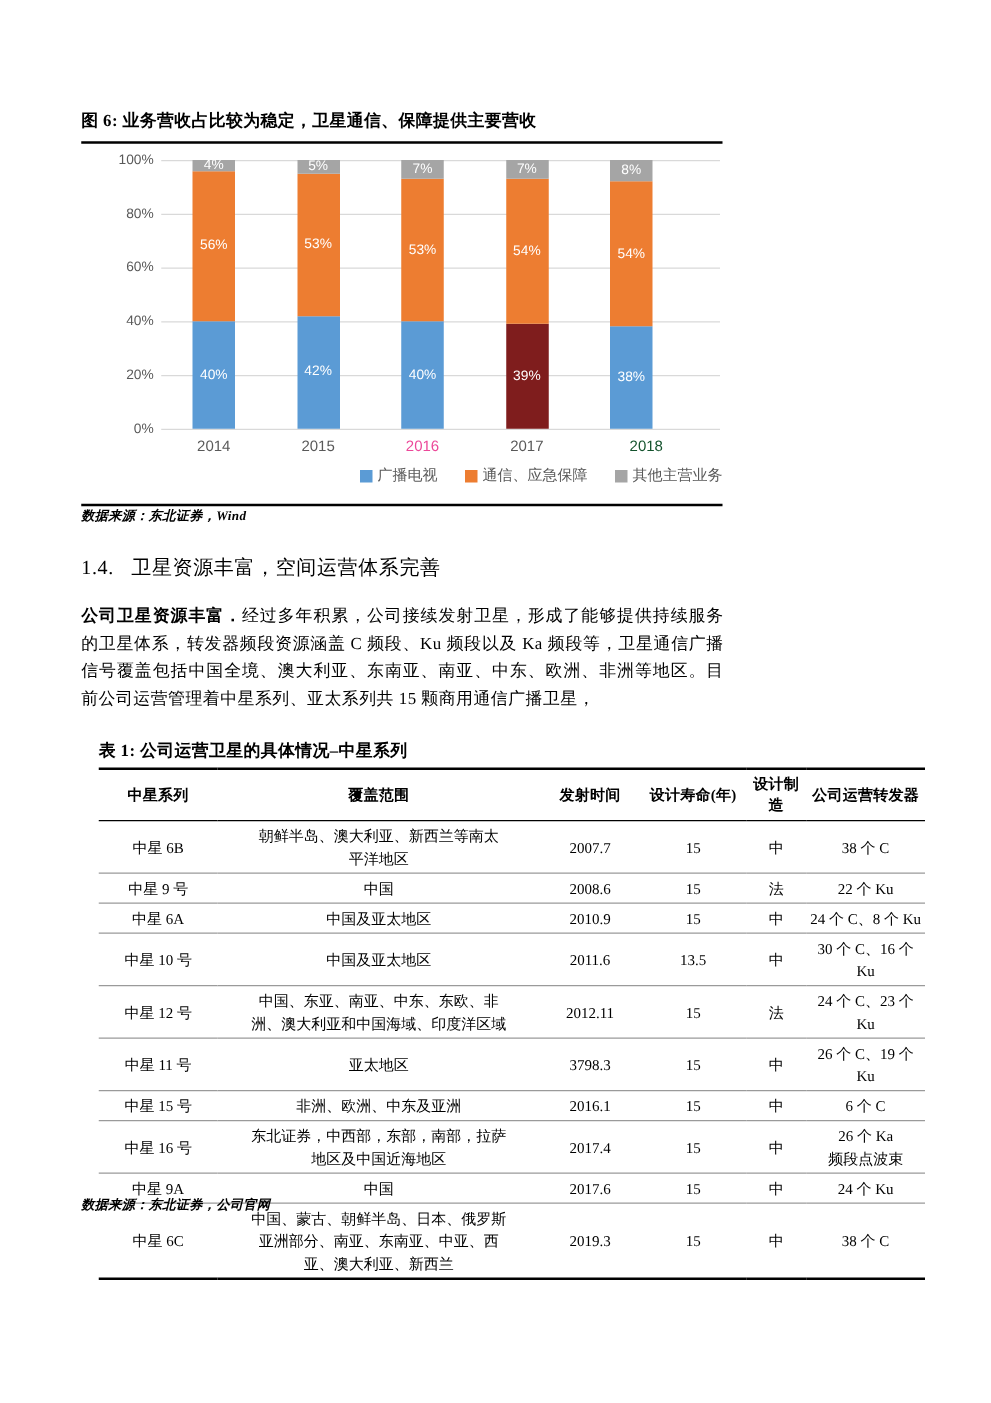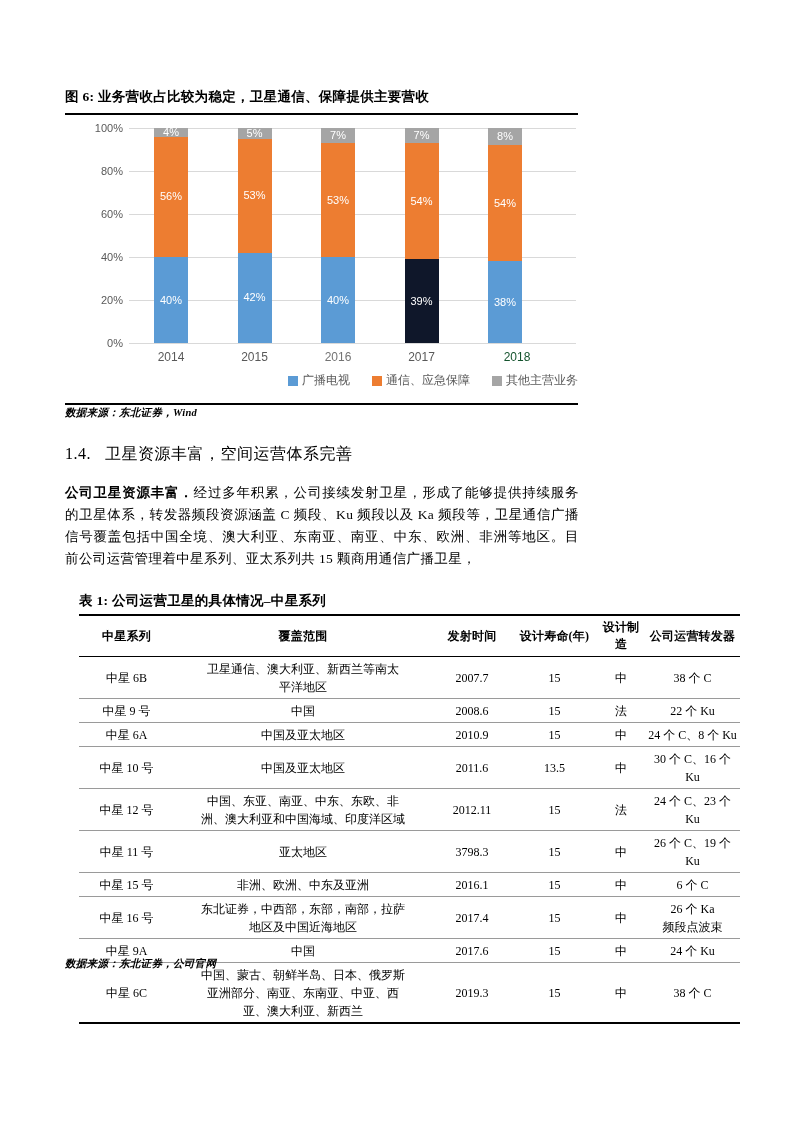--- a/index.html
+++ b/index.html
@@ -89,22 +89,22 @@
         <div class="xtick" style="left: 159.5px; top: 232px; color: rgb(89, 89, 89);">2015</div>
         <div class="seg" style="left: 256px; top: 139px; width: 34px; height: 86px; background: rgb(91, 155, 213);">
           <span style="color: rgb(255, 255, 255);">40%</span>
         </div>
         <div class="seg" style="left: 256px; top: 25.05px; width: 34px; height: 113.95px; background: rgb(237, 125, 49);">
           <span style="color: rgb(255, 255, 255);">53%</span>
         </div>
         <div class="seg" style="left: 256px; top: 10px; width: 34px; height: 15.05px; background: rgb(165, 165, 165);">
           <span style="color: rgb(255, 255, 255);">7%</span>
         </div>
-        <div class="xtick" style="left: 243px; top: 232px; color: #737373;">2016</div>
-        <div class="seg" style="left: 339.5px; top: 141.15px; width: 34px; height: 83.85px; background: #0f172a;">
+        <div class="xtick" style="left: 243px; top: 232px; color: #ec4899;">2016</div>
+        <div class="seg" style="left: 339.5px; top: 141.15px; width: 34px; height: 83.85px; background: #7f1d1d;">
           <span style="color: rgb(255, 255, 255);">39%</span>
         </div>
         <div class="seg" style="left: 339.5px; top: 25.05px; width: 34px; height: 116.1px; background: rgb(237, 125, 49);">
           <span style="color: rgb(255, 255, 255);">54%</span>
         </div>
         <div class="seg" style="left: 339.5px; top: 10px; width: 34px; height: 15.05px; background: rgb(165, 165, 165);">
           <span style="color: rgb(255, 255, 255);">7%</span>
         </div>
         <div class="xtick" style="left: 326.5px; top: 232px; color: rgb(89, 89, 89);">2017</div>
         <div class="seg" style="left: 423px; top: 143.3px; width: 34px; height: 81.7px; background: rgb(91, 155, 213);">
@@ -162,21 +162,21 @@
           <th>覆盖范围</th>
           <th>发射时间</th>
           <th>设计寿命(年)</th>
           <th>设计制造</th>
           <th>公司运营转发器</th>
         </tr>
       </thead>
       <tbody>
           <tr>
             <td>中星 6B</td>
-            <td class="pre">卫星通信、澳大利亚、新西兰等南太
+            <td class="pre">朝鲜半岛、澳大利亚、新西兰等南太
 平洋地区</td>
             <td>2007.7</td>
             <td>15</td>
             <td>中</td>
             <td class="pre">38 个 C</td>
           </tr>
           <tr>
             <td>中星 9 号</td>
             <td class="pre">中国</td>
             <td>2008.6</td>

